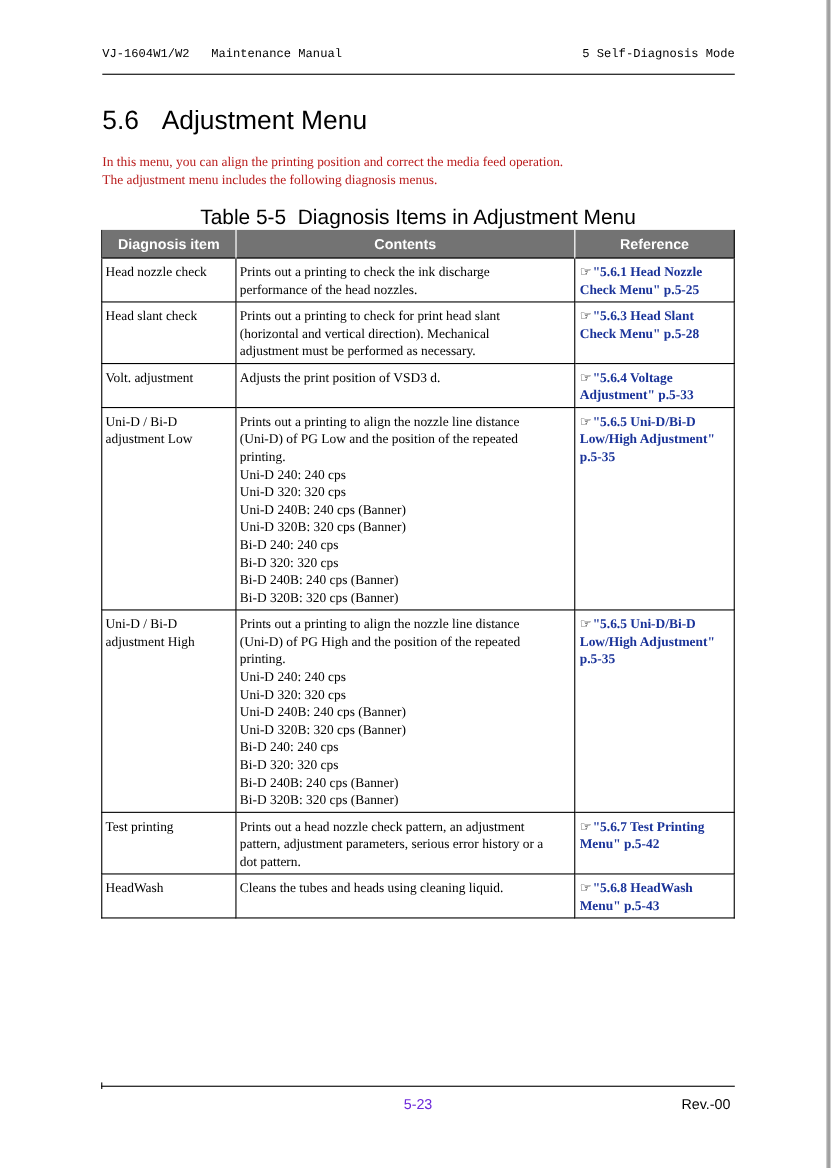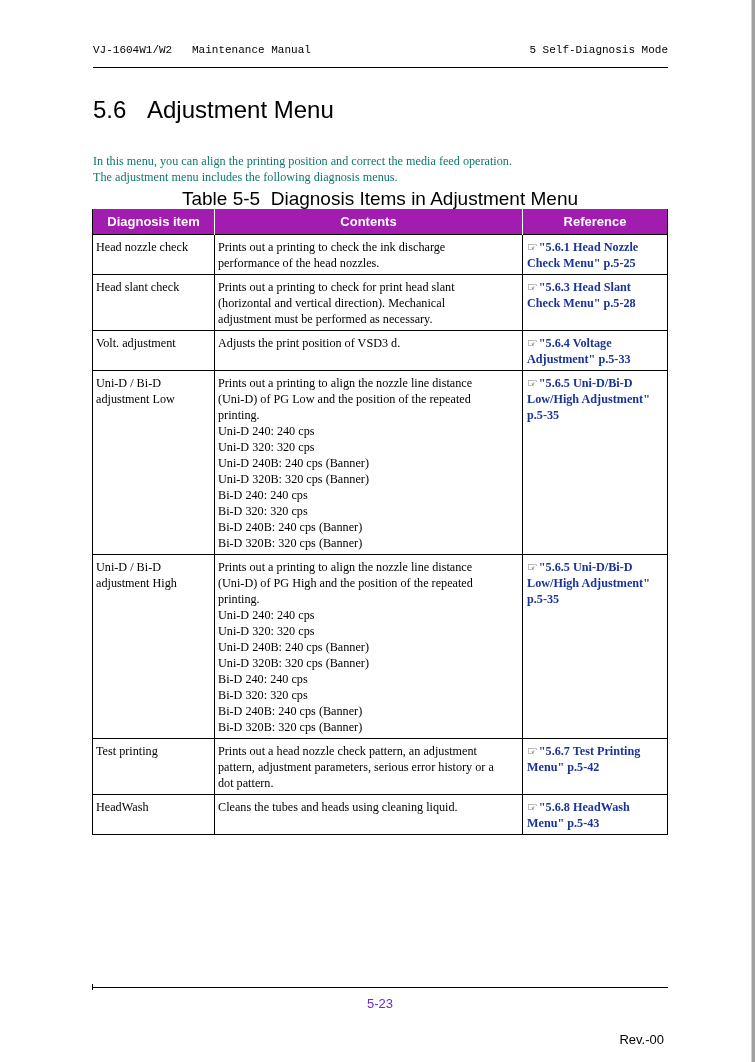--- a/index.html
+++ b/index.html
@@ -4,25 +4,25 @@
   <style>
     html, body { margin: 0; padding: 0; background: #ffffff; }
     body { width: 755px; height: 1062px; position: relative; overflow: hidden; }
     .page-edge { position: absolute; top: 0; right: 0; width: 3px; height: 1062px; background: #a0a0a0; border-left: 1px solid #d0d0d0; }
     .running-header { position: absolute; left: 93px; top: 44px; width: 575px; height: 16px; font-family: Liberation Mono, monospace; font-size: 11px; color: #000; }
     .running-header .left { position: absolute; left: 0; top: 0; }
     .running-header .right { position: absolute; right: 0; top: 0; }
     .header-rule { position: absolute; left: 93px; top: 67px; width: 575px; height: 1px; background: #000; }
     .section-title { position: absolute; left: 93px; top: 96px; font-family: "Liberation Sans", sans-serif; font-size: 24px; color: #000; white-space: nowrap; }
     .section-title .num { display: inline-block; width: 54px; }
-    .intro { position: absolute; left: 93px; top: 153px; font-family: "Liberation Serif", serif; font-size: 12.2px; line-height: 16px; color: #0f766e; }
+    .intro { position: absolute; left: 93px; top: 139px; font-family: "Liberation Serif", serif; font-size: 12.2px; line-height: 16px; color: #b91c1c; }
     .intro p { margin: 0; }
     .table-caption { position: absolute; left: 93px; top: 188px; width: 574px; text-align: center; font-family: "Liberation Sans", sans-serif; font-size: 19px; color: #000; }
     table.diag { position: absolute; left: 92px; top: 209px; width: 575px; border-collapse: collapse; table-layout: fixed; }
-    table.diag th { background: #a21caf; color: #fff; font-family: "Liberation Sans", sans-serif; font-weight: bold; font-size: 13px; height: 25px; padding: 0; text-align: center; border-left: 1px solid #fff; border-right: 1px solid #fff; }
+    table.diag th { background: #737373; color: #fff; font-family: "Liberation Sans", sans-serif; font-weight: bold; font-size: 13px; height: 25px; padding: 0; text-align: center; border-left: 1px solid #fff; border-right: 1px solid #fff; }
     table.diag th:first-child { border-left: 1px solid #000; }
     table.diag th:last-child { border-right: 1px solid #000; }
     table.diag td { border: 1px solid #000; vertical-align: top; font-family: "Liberation Serif", serif; font-size: 12.2px; line-height: 16px; color: #000; padding: 4px 3px 3px 3px; }
     table.diag td.ref { color: #1a3399; font-weight: bold; padding-left: 4px; }
     .ref-icon { display: inline-block; font-size: 12px; color: #000; font-weight: normal; margin-right: 1px; }
     .line { display: block; }
   </style>
 </head>
 <body>
 
@@ -148,13 +148,13 @@
           <span class="line">Cleans the tubes and heads using cleaning liquid.</span>
         </td>
         <td class="ref"><span class="ref-icon">☞</span><span>"5.6.8 HeadWash</span><span class="line">Menu" p.5-43</span></td>
       </tr>
     </tbody>
 </table>
 
 <div style="position:absolute;left:92px;top:987px;width:576px;height:1px;background:#000"></div>
 <div style="position:absolute;left:92px;top:984px;width:1px;height:6px;background:#000"></div>
 <div style="position:absolute;left:367px;top:996px;font-family:'Liberation Sans',sans-serif;font-size:13px;color:#6d28d9">5-23</div>
-<div style="position:absolute;right:91px;top:1032px;font-family:'Liberation Sans',sans-serif;font-size:13px;color:#000">Rev.-00</div>
+<div style="position:absolute;right:91px;top:996px;font-family:'Liberation Sans',sans-serif;font-size:13px;color:#000">Rev.-00</div>
 
 </body></html>

